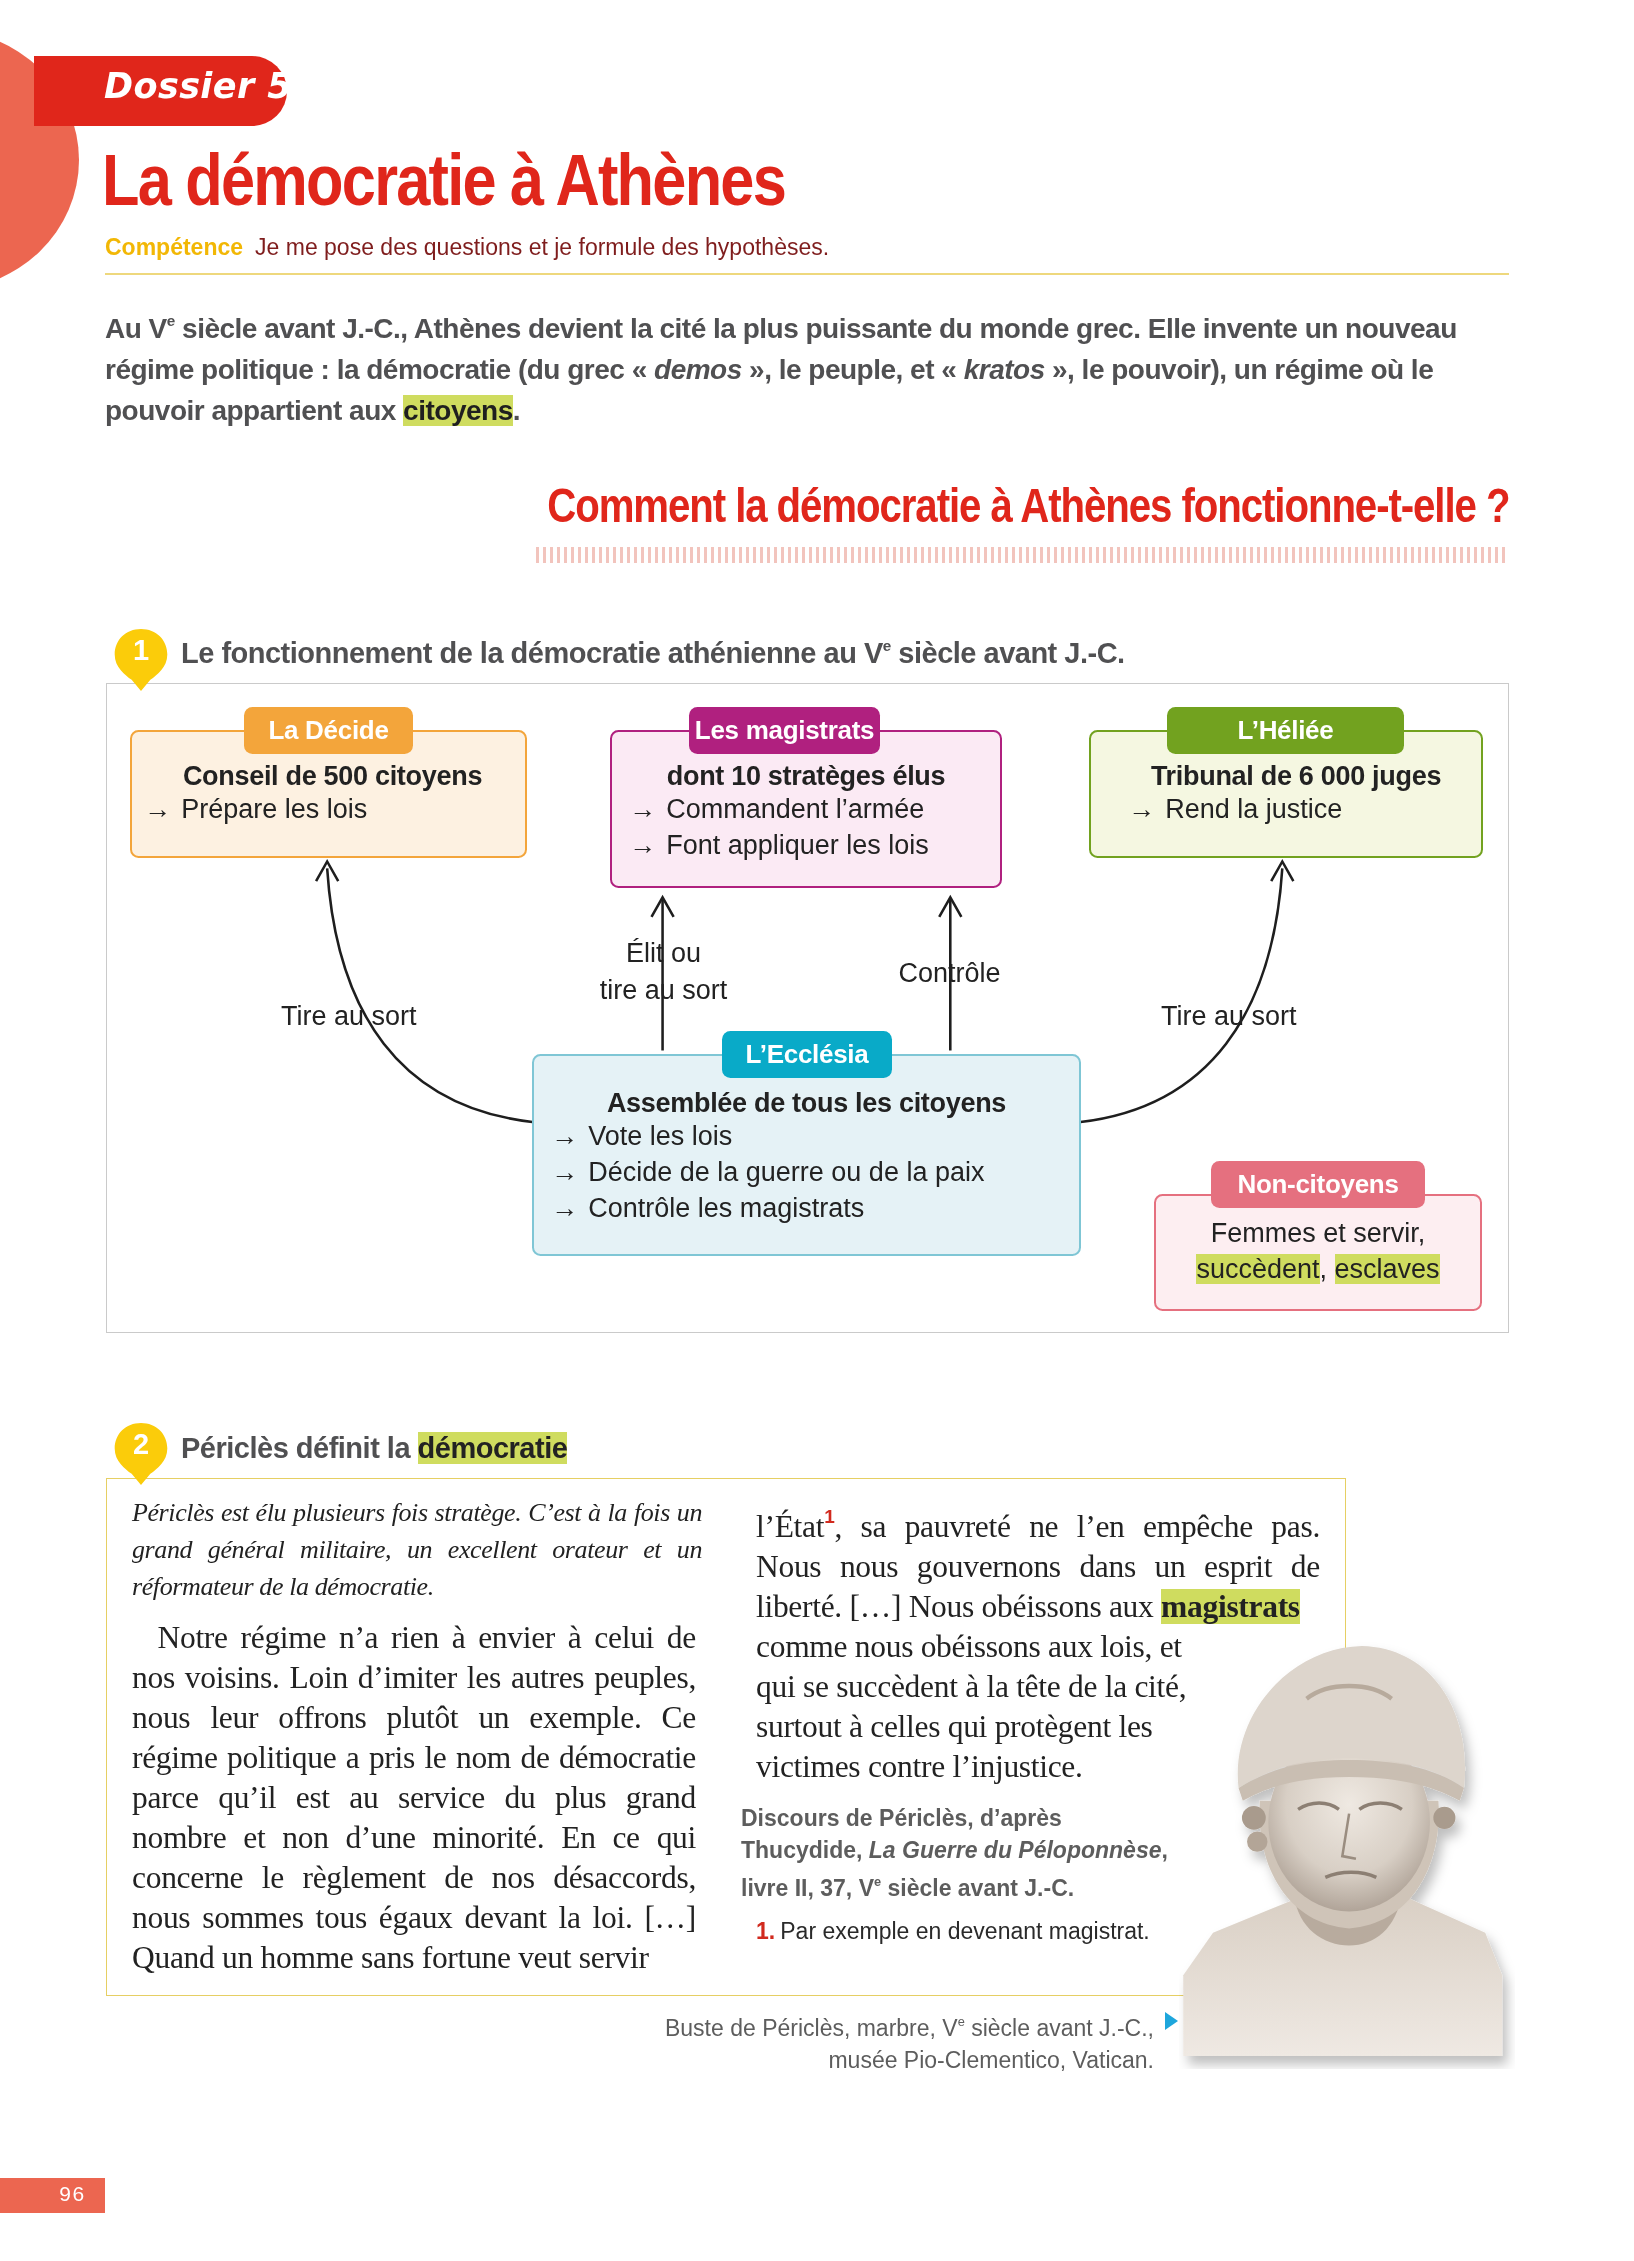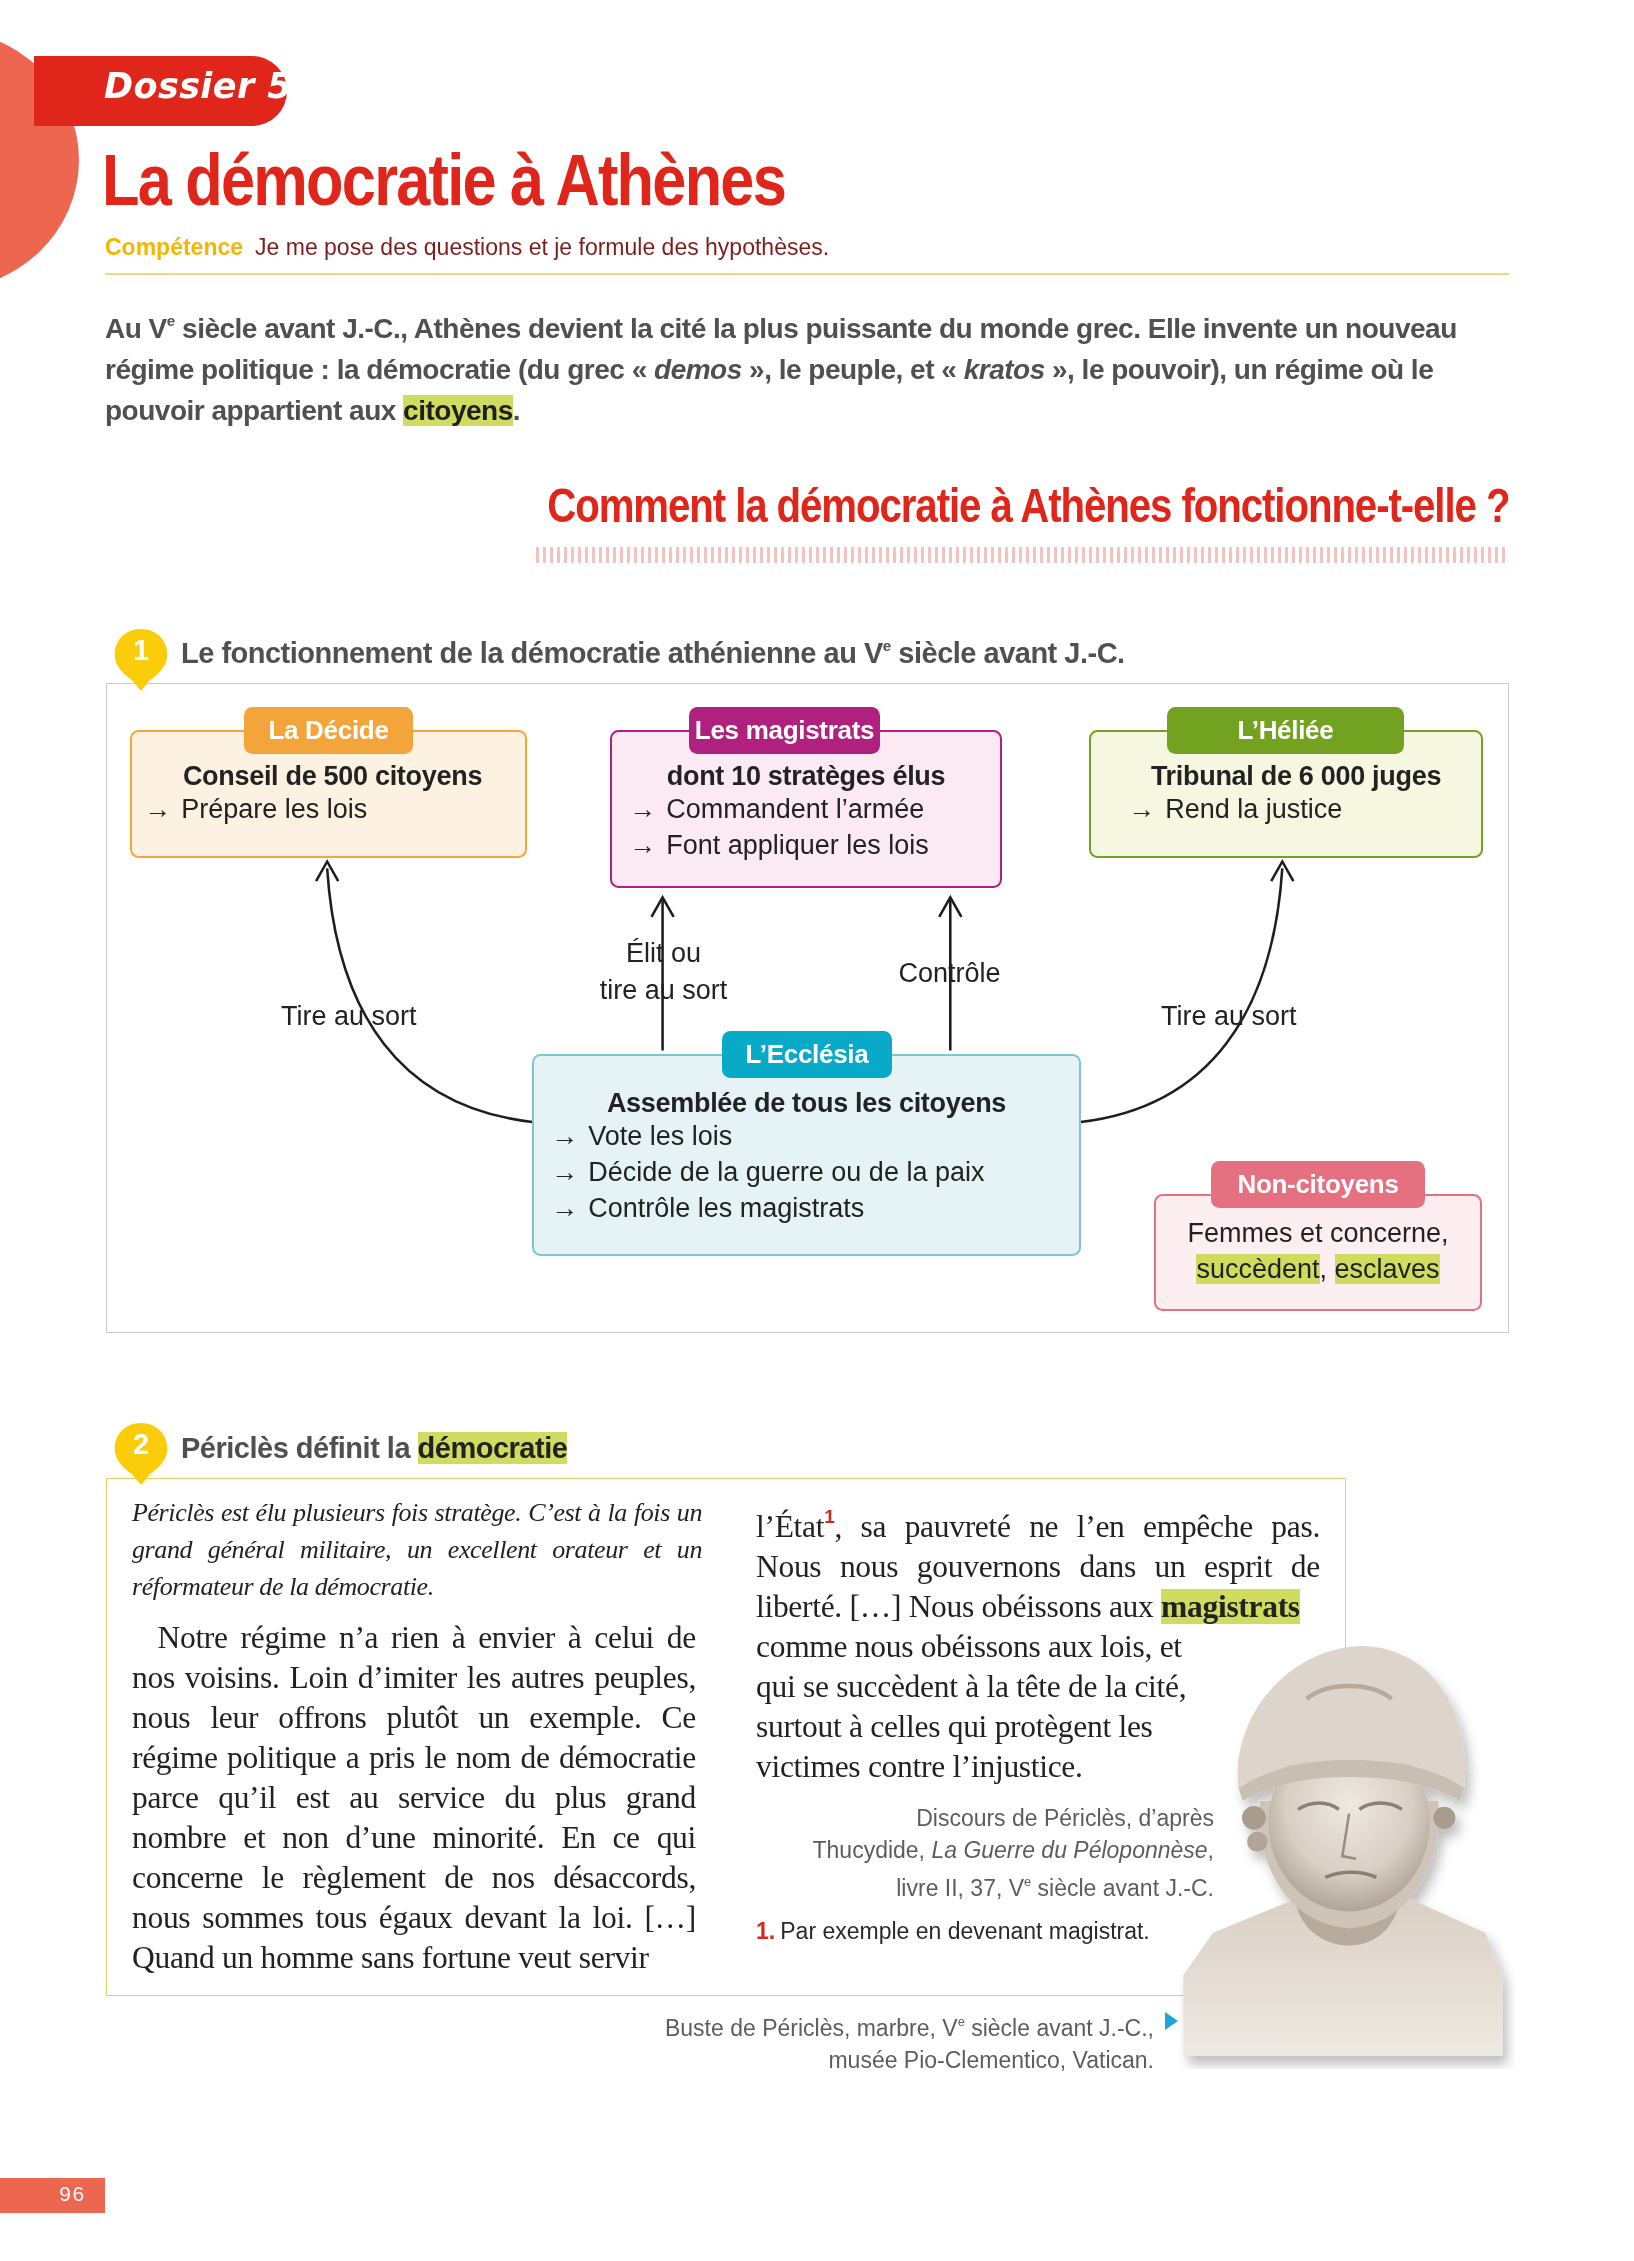--- a/index.html
+++ b/index.html
@@ -45,21 +45,21 @@
 
   
   .doc2-frame { left: 106px; top: 1478px; width: 1240px; height: 518px; border: 1.7px solid #e6cf63; border-left-width: 1.7px; }
   .source-text { font-family: "Liberation Serif", "DejaVu Serif", serif; color: #222; }
   .intro-italic { left: 132px; top: 1494px; width: 570px; font-style: italic; font-size: 26px; line-height: 37px; letter-spacing: -0.4px; text-align: justify; }
   .col-text { font-size: 31.5px; line-height: 40px; text-align: justify; letter-spacing: -0.3px; }
   .col1 { left: 132px; top: 1618px; width: 564px; }
   .col2 { left: 756px; top: 1497px; width: 564px; }
   .col2 .short { display: block; text-align: left; }
   .fn-ref { color: #d12a1e; font-family: "Liberation Sans", sans-serif; font-weight: bold; font-size: 19px; vertical-align: 13.6px; }
-  .citation { left: 741px; top: 1802px; width: 473px; text-align: right; font-size: 23px; line-height: 32px; color: #5d5d5d; }
+  .citation { left: 741px; top: 1802px; width: 473px; font-size: 23px; line-height: 32px; color: #5d5d5d; font-weight: bold; }
   .citation em { font-style: italic; }
   .citation sup { font-size: 12.8px; vertical-align: 10.2px; }
   .footnote { left: 756px; top: 1918px; font-size: 23px; color: #2a2a2a; white-space: nowrap; }
   .footnote-num { color: #d12a1e; font-weight: bold; margin-right: 5.1px; }
   .caption { left: 596px; top: 2006px; width: 558px; text-align: right; font-size: 23px; line-height: 32px; color: #5d5d5d; }
   .caption sup { font-size: 12.8px; vertical-align: 10.2px; }
   .caption-pointer { left: 1165px; top: 2012px; width: 0; height: 0; border-top: 9.4px solid transparent; border-bottom: 9.4px solid transparent; border-left: 13.6px solid #1ea6dc; }
   .bust { left: 1179px; top: 1639px; width: 336px; height: 430px; }
 
   
@@ -139,21 +139,21 @@
 
 <div class="abs box" style="left:532px; top:1054px; width:549px; height:202px; border-color:#7fc6d5; background:#e5f2f6;">
   <div class="box-title" style="margin-top:32px;">Assemblée de tous les citoyens</div>
   <div class="box-line" style="margin-left:17px; margin-top:1.7px;"><span class="arrow-glyph">→</span><span>Vote les lois</span></div>
   <div class="box-line" style="margin-left:17px; margin-top:5.1px;"><span class="arrow-glyph">→</span><span>Décide de la guerre ou de la paix</span></div>
   <div class="box-line" style="margin-left:17px; margin-top:5.1px;"><span class="arrow-glyph">→</span><span>Contrôle les magistrats</span></div>
 </div>
 <div class="abs box-tab" style="left:722px; top:1031px; width:170px; height:47px; line-height:47px; background:#09aac8;">L’Ecclésia</div>
 
 <div class="abs box" style="left:1154px; top:1194px; width:328px; height:117px; border-color:#e5707f; background:#fdeef1;">
-  <div class="box-line" style="text-align:center; margin-top:22px;">Femmes et concerne,</div>
+  <div class="box-line" style="text-align:center; margin-top:22px;">Femmes et servir,</div>
   <div class="box-line" style="text-align:center; margin-top:5.1px;"><span class="hl">succèdent</span><span>, </span><span class="hl">esclaves</span></div>
 </div>
 <div class="abs box-tab" style="left:1211px; top:1161px; width:214px; height:47px; line-height:47px; background:#e5707f;">Non-citoyens</div>
 
 <div class="abs doc2-frame"></div>
 <div class="abs marker" style="left:113px; top:1421px;">
   <svg viewBox="0 0 66 76">
       <path d="M33 2 C15 2 2 15 2 32 C2 47 14 56 22 62 L33 75 L44 62 C52 56 64 47 64 32 C64 15 51 2 33 2 Z" fill="#fbcc0a"></path>
     </svg>
   <span class="marker-num">2</span>

